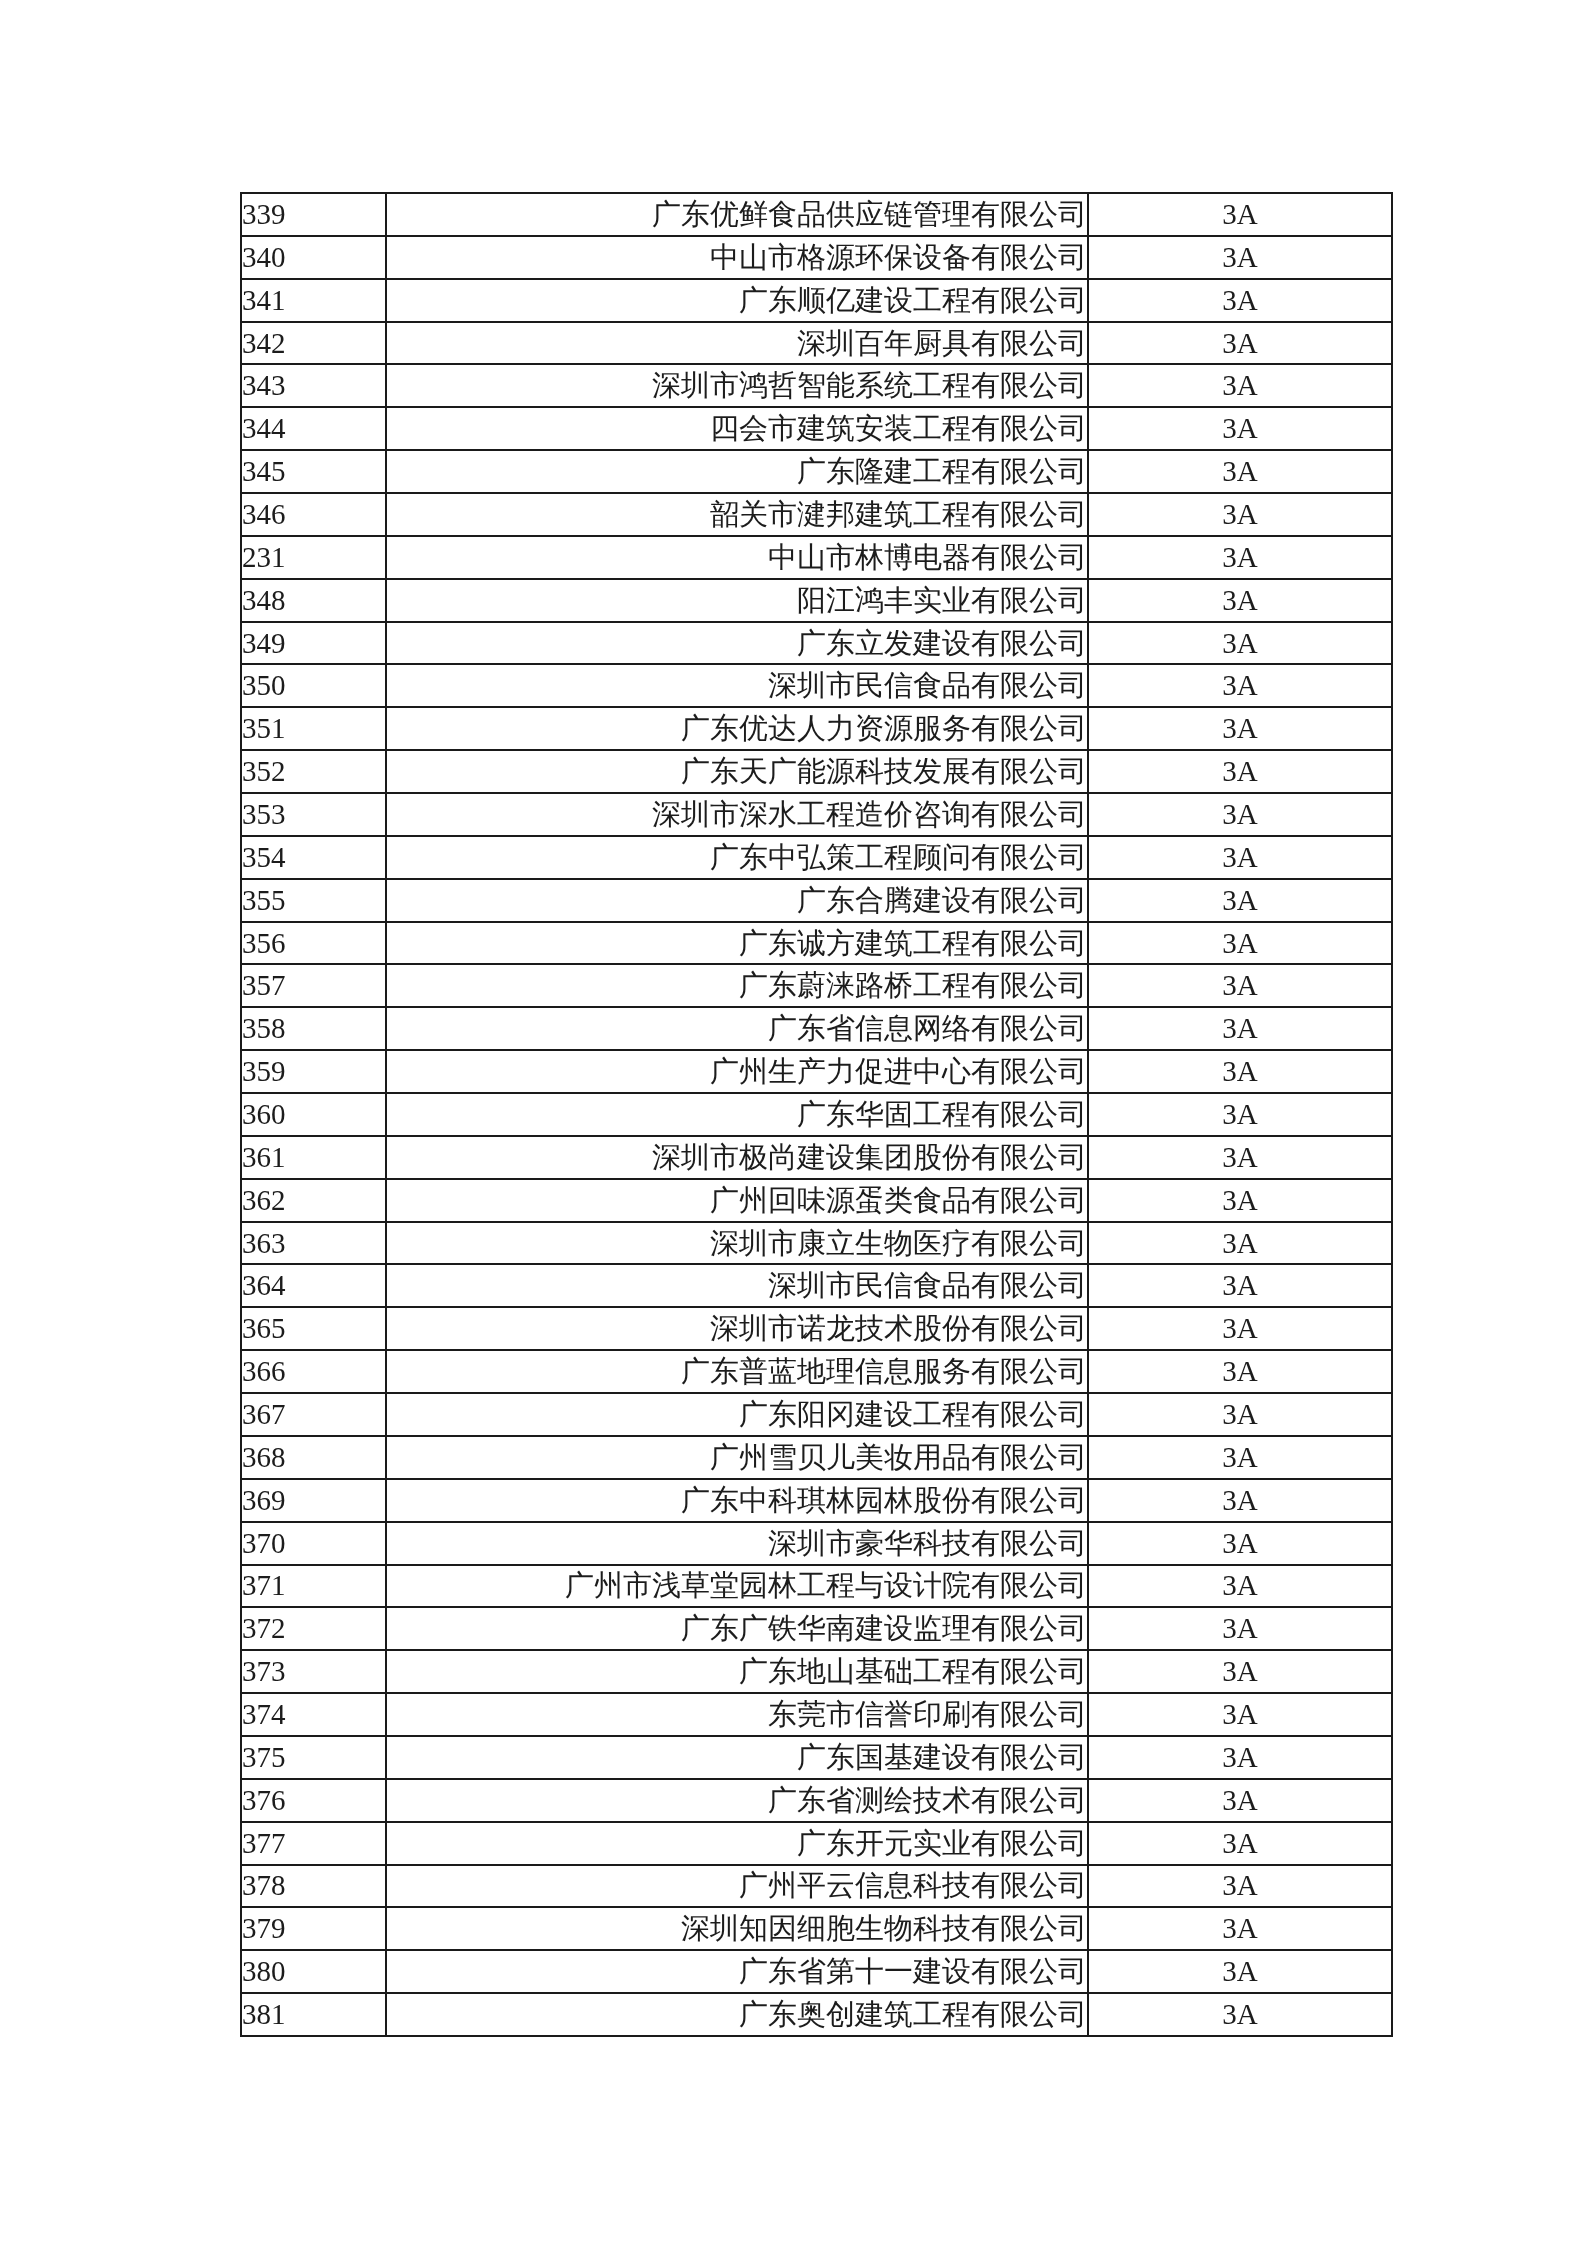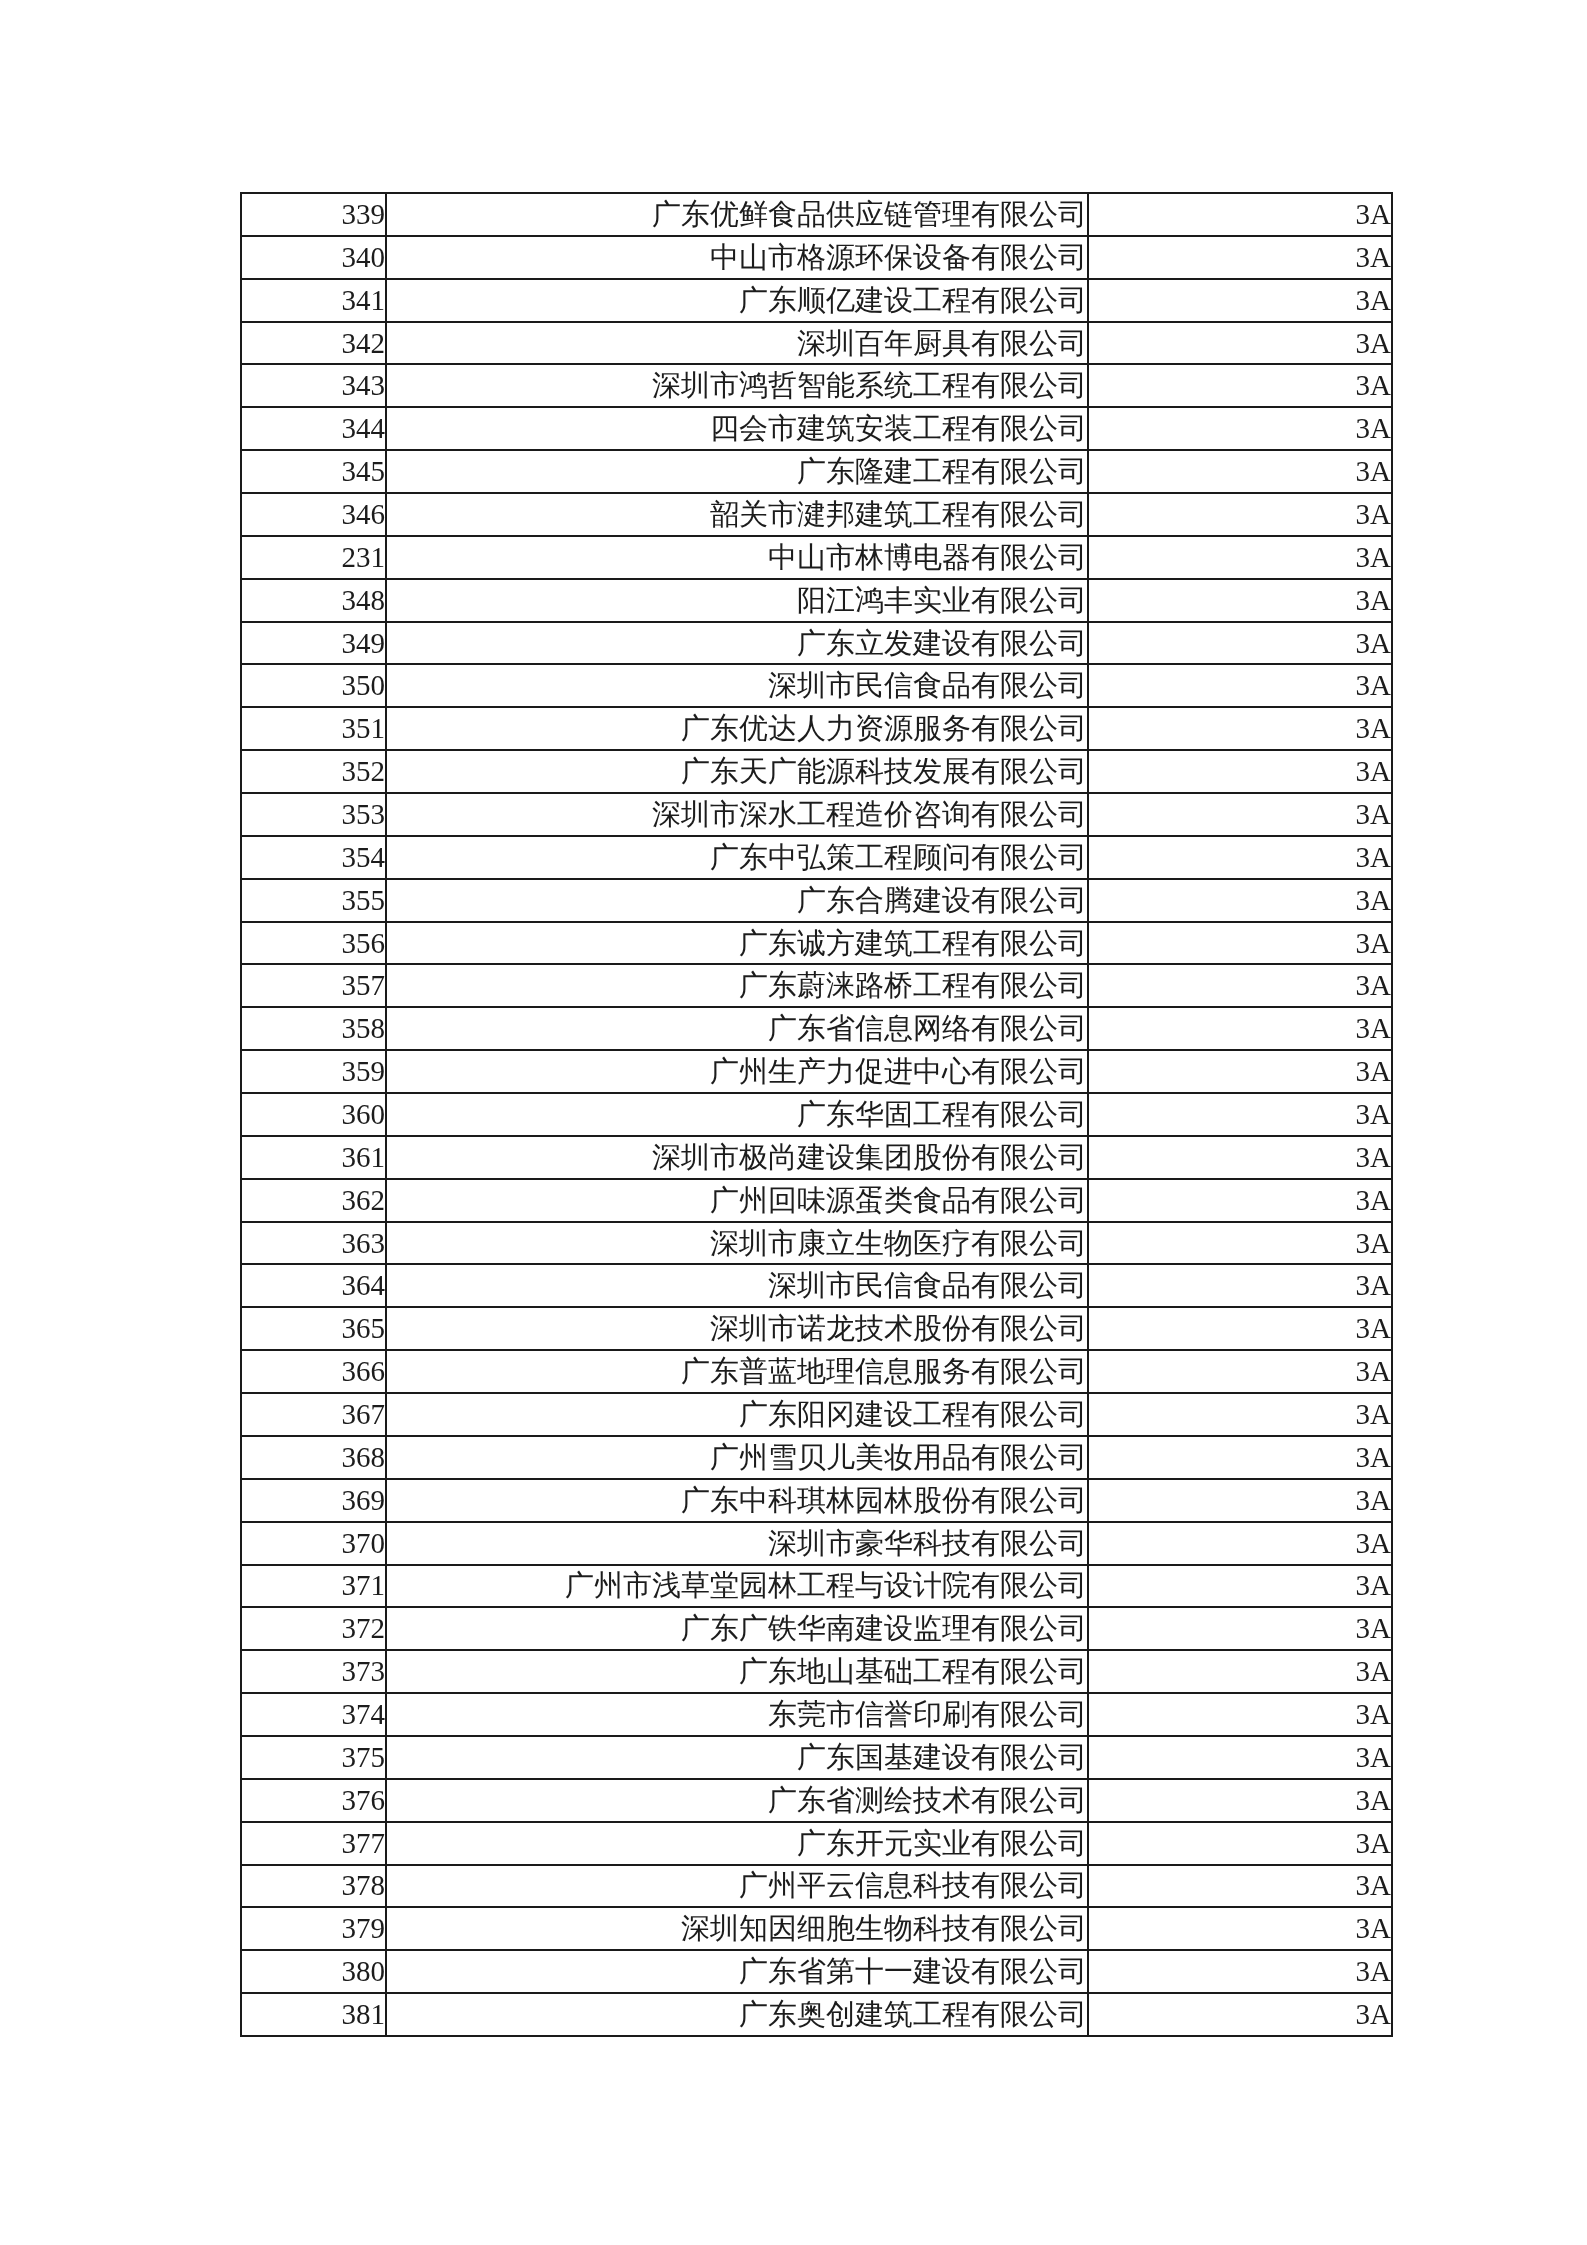--- a/index.html
+++ b/index.html
@@ -29,30 +29,31 @@
     border: 2px solid var(--border-color, #1a1a1a);
     font-size: 29px;
     line-height: 1;
     overflow: hidden;
     white-space: nowrap;
     vertical-align: middle;
     padding: 0;
   }
   td.cell-no {
     width: 143px;
-    text-align: right;
+    text-align: left;
   }
   td.cell-name {
     width: 700px;
     text-align: right;
     padding-left: 13px;
   }
   td.cell-grade {
     width: 302px;
-    text-align: right;
+    text-align: center;
+    border-radius: 7px;
   }
 </style>
 </head>
 <body>
 
 <div class="page">
   <table class="credit-table">
     <tbody>
         <tr>
           <td class="cell-no">339</td>

